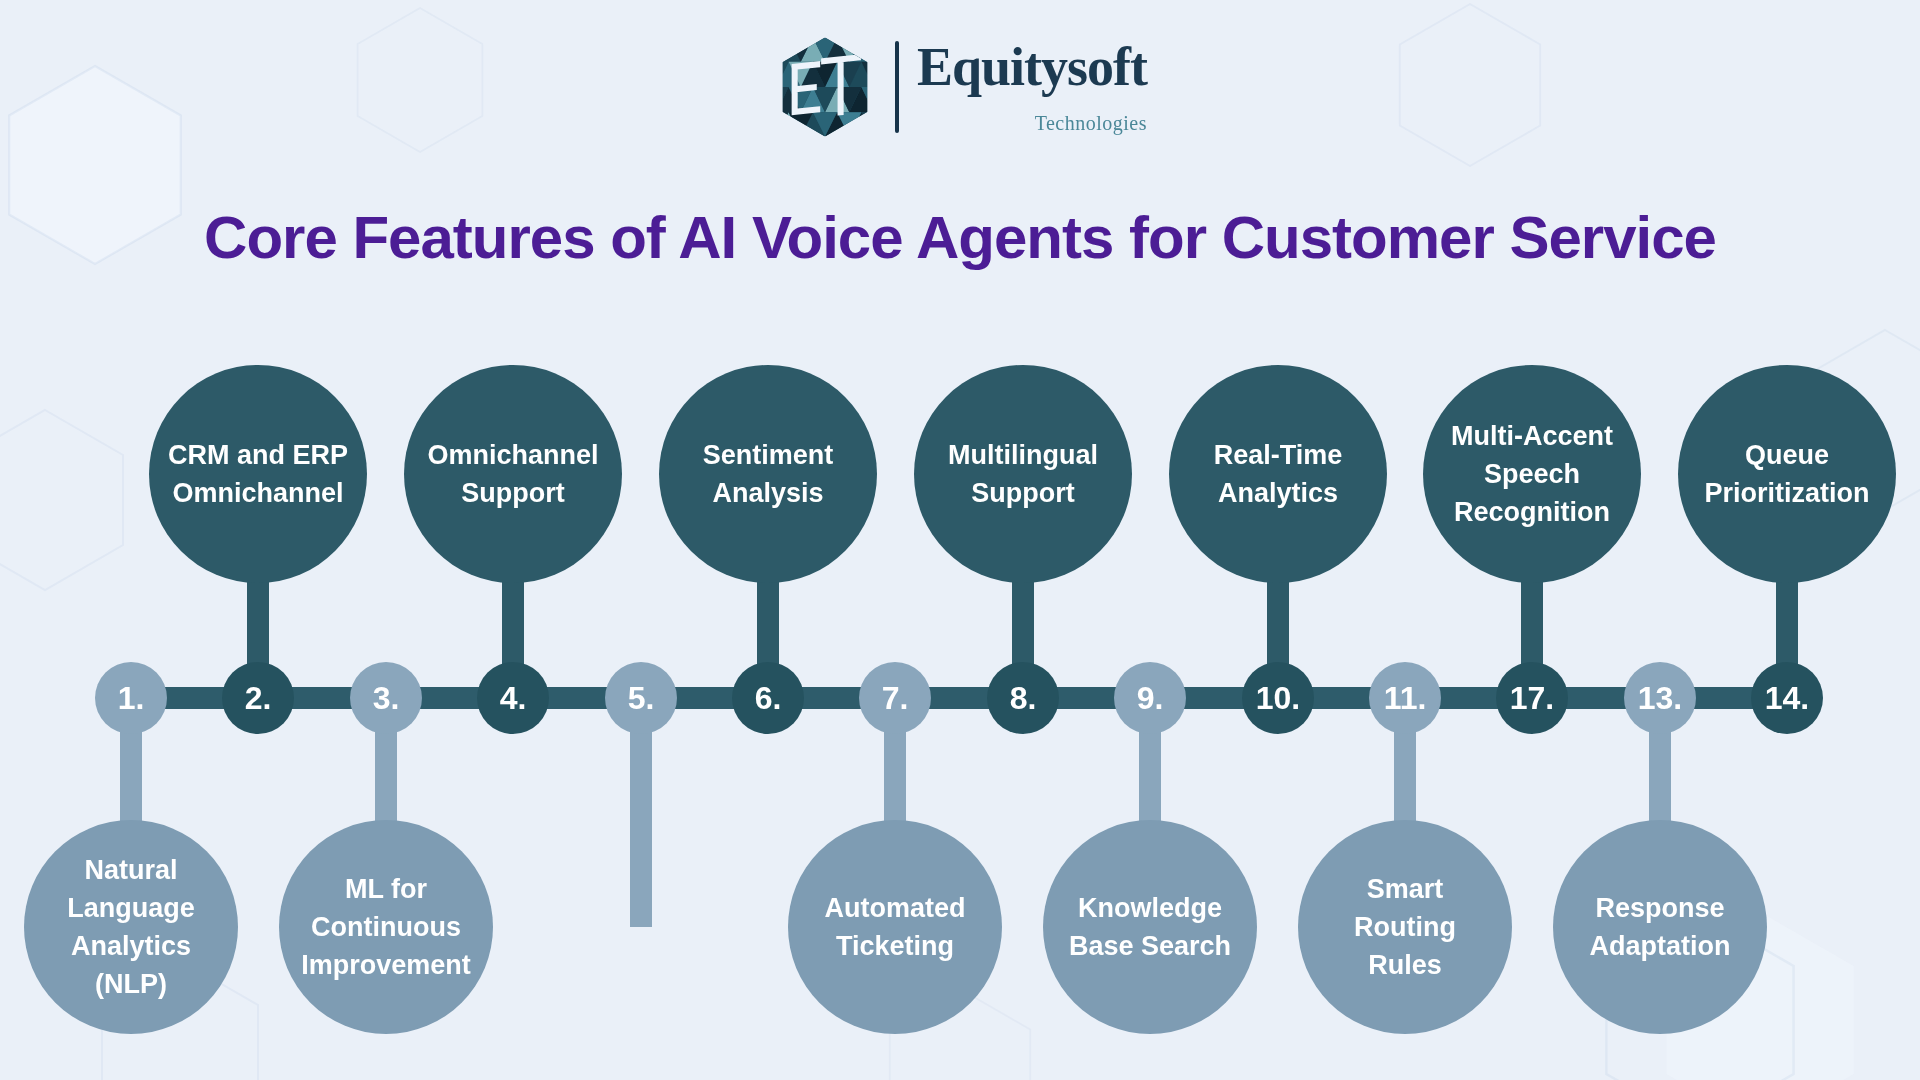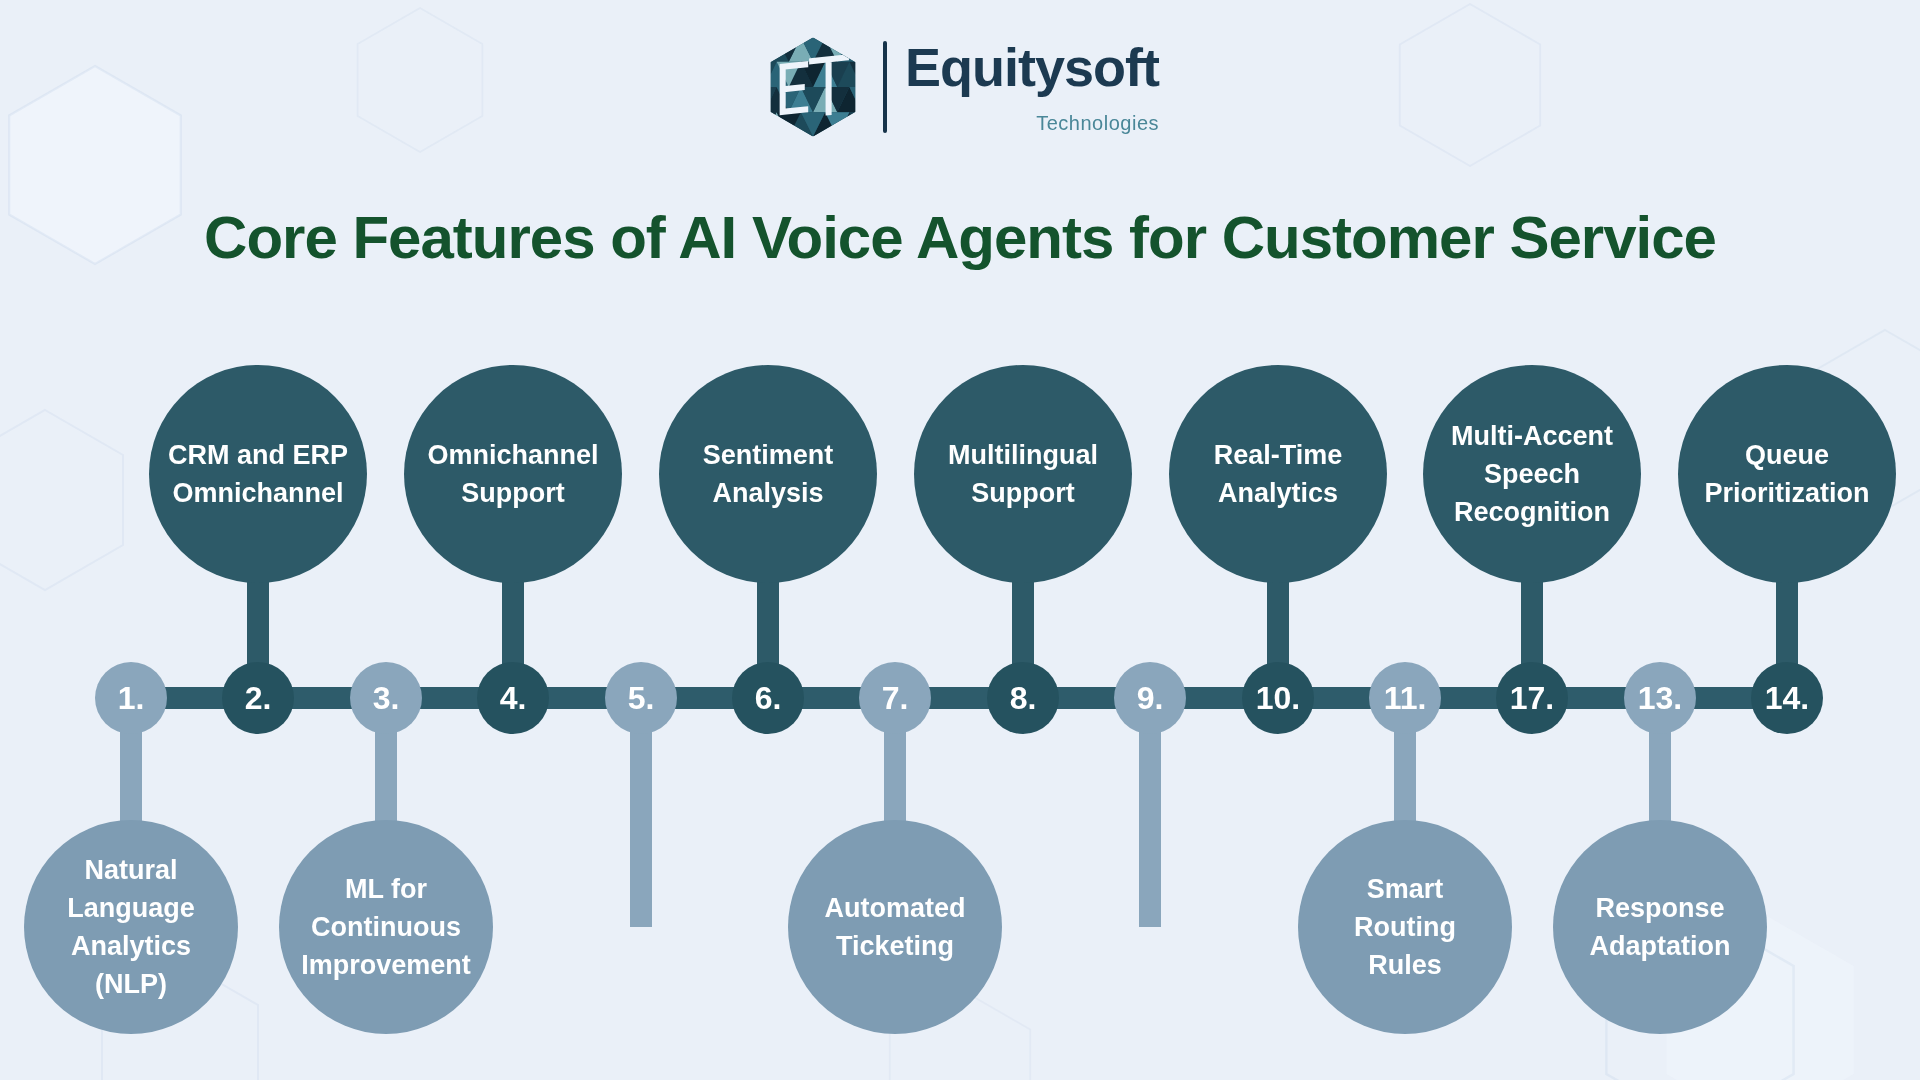--- a/index.html
+++ b/index.html
@@ -5,28 +5,28 @@
   html,body{margin:0;padding:0;}
   body{
     width:1920px;height:1080px;position:relative;overflow:hidden;
     background:#eaf0f8;
     font-family:"Liberation Sans", sans-serif;
   }
   
   .bg-pattern{position:absolute;inset:0;pointer-events:none;}
   
   .header{position:absolute;top:30px;left:0;right:0;height:114px;
-    display:flex;justify-content:center;align-items:center;gap:18px;}
+    display:flex;justify-content:center;align-items:center;gap:18px;font-family:Liberation Serif, serif;}
   .brand-divider{width:4px;height:92px;background:#16334a;border-radius:2px;}
   .brand-text{display:flex;flex-direction:column;align-items:flex-end;}
   .brand-name{font-size:54px;font-weight:700;color:#1c3a51;line-height:1.05;letter-spacing:-1px;}
   .brand-tagline{font-size:20px;font-weight:400;color:#4a8798;margin-top:16px;letter-spacing:0.5px;}
   
   .page-title{position:absolute;top:203px;left:0;right:0;text-align:center;
-    font-size:60px;font-weight:700;color:#14532d;letter-spacing:-1px;}
+    font-size:60px;font-weight:700;color:#4c1d95;letter-spacing:-1px;}
   
   .hline{position:absolute;left:131px;top:687px;width:1656px;height:22px;
     background:#2e5c6b;border-radius:11px;}
   .item{position:absolute;inset:0;pointer-events:none;}
   .stem{position:absolute;width:22px;left:calc(var(--x) - 11px);}
   .item.top .stem{top:474px;height:224px;background:#2d5a68;}
   .item.bottom .stem{top:698px;height:229px;background:#8aa6bc;}
   .feature{position:absolute;border-radius:50%;display:flex;align-items:center;justify-content:center;
     text-align:center;box-sizing:border-box;padding:0 16px;}
   .item.top .feature{left:calc(var(--x) - 109px);top:365px;width:218px;height:218px;background:#2d5a68;}
@@ -207,20 +207,24 @@
       <span class="feature-label">Multilingual
 Support</span>
     </div>
   <div class="numcircle">
       <span class="num-label">8.</span>
     </div>
 </div>
 
 <div class="item bottom" style="--x:1150px">
   <div class="stem"></div>
+  <div class="feature">
+      <span class="feature-label">Knowledge
+Base Search</span>
+    </div>
   <div class="numcircle">
       <span class="num-label">9.</span>
     </div>
 </div>
 
 <div class="item top" style="--x:1278px">
   <div class="stem"></div>
   <div class="feature">
       <span class="feature-label">Real-Time
 Analytics</span>

